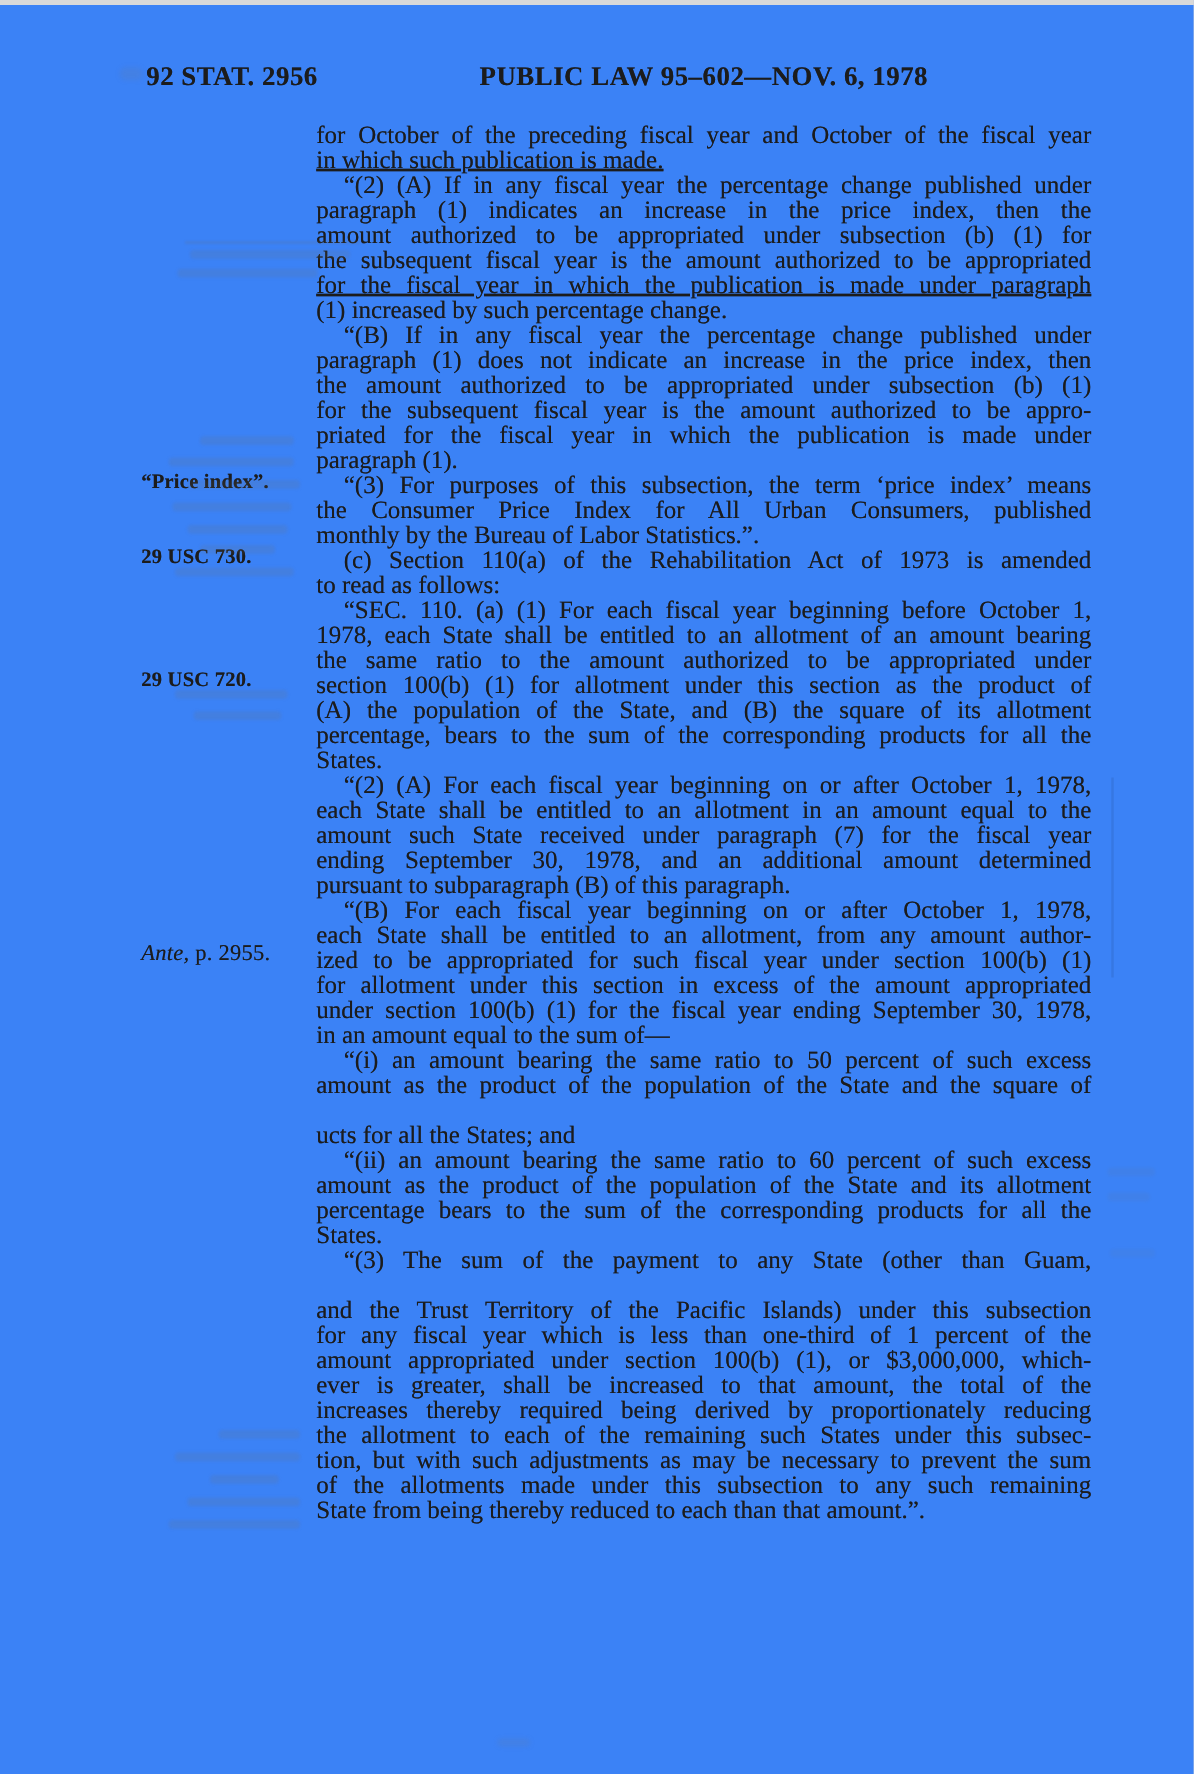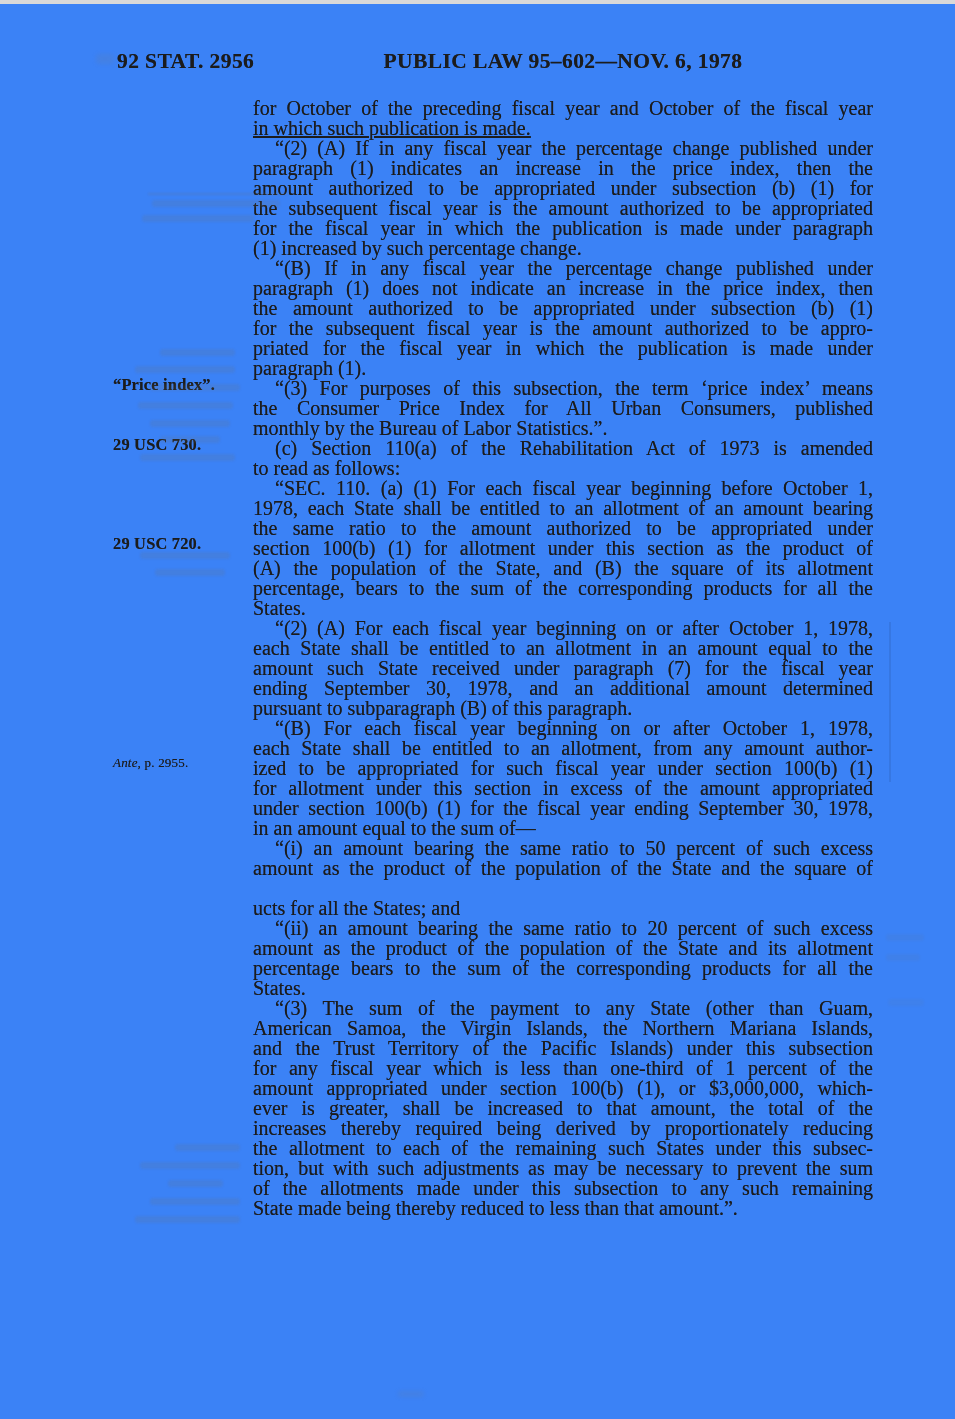--- a/index.html
+++ b/index.html
@@ -43,21 +43,21 @@
   .mnote {
     position:absolute; left:113px; width:135px;
     font-size:16.4px; font-weight:700; line-height:19px;
     letter-spacing:0.2px;
     text-shadow:0 0 0.4px rgba(25,25,25,0.6);
     white-space:nowrap;
   }
   #note-price { top:371px; }
   #note-730  { top:431px; }
   #note-720  { top:530px; }
-  #note-ante { top:749px; font-weight:400; font-size:13px; }
+  #note-ante { top:749px; font-weight:400; font-size:18px; }
   #note-ante .it { font-style:italic; }
   
   .gbar {
     position:absolute; height:7px;
     background:rgba(110,110,110,0.16);
     border-radius:3px;
     filter:blur(1.2px);
   }
   .gline {
     position:absolute; height:2px;
@@ -88,21 +88,21 @@
   <div class="mnote" id="note-720">29 USC 720.</div>
   <div class="mnote" id="note-ante"><span class="it">Ante,</span><span> p. 2955.</span></div>
 
   <div id="body-text">
       <div class="line" style="top: 0px;">for October of the preceding fiscal year and October of the fiscal year</div>
       <div class="line end" style="top: 20px; text-decoration: underline;">in which such publication is made.</div>
       <div class="line ind" style="top: 40px;">“(2) (A) If in any fiscal year the percentage change published under</div>
       <div class="line" style="top: 60px;">paragraph (1) indicates an increase in the price index, then the</div>
       <div class="line" style="top: 80px;">amount authorized to be appropriated under subsection (b) (1) for</div>
       <div class="line" style="top: 100px;">the subsequent fiscal year is the amount authorized to be appropriated</div>
-      <div class="line" style="top: 120px;">for the fiscal year in which the publication is made under paragraph</div>
+      <div class="line" style="top: 120px; text-decoration: underline;">for the fiscal year in which the publication is made under paragraph</div>
       <div class="line end" style="top: 140px;">(1) increased by such percentage change.</div>
       <div class="line ind" style="top: 160px;">“(B) If in any fiscal year the percentage change published under</div>
       <div class="line" style="top: 180px;">paragraph (1) does not indicate an increase in the price index, then</div>
       <div class="line" style="top: 200px;">the amount authorized to be appropriated under subsection (b) (1)</div>
       <div class="line" style="top: 220px;">for the subsequent fiscal year is the amount authorized to be appro-</div>
       <div class="line" style="top: 240px;">priated for the fiscal year in which the publication is made under</div>
       <div class="line end" style="top: 260px;">paragraph (1).</div>
       <div class="line ind" style="top: 280px;">“(3) For purposes of this subsection, the term ‘price index’ means</div>
       <div class="line" style="top: 300px;">the Consumer Price Index for All Urban Consumers, published</div>
       <div class="line end" style="top: 320px;">monthly by the Bureau of Labor Statistics.”.</div>
@@ -122,35 +122,34 @@
       <div class="line end" style="top: 600px;">pursuant to subparagraph (B) of this paragraph.</div>
       <div class="line ind" style="top: 620px;">“(B) For each fiscal year beginning on or after October 1, 1978,</div>
       <div class="line" style="top: 640px;">each State shall be entitled to an allotment, from any amount author-</div>
       <div class="line" style="top: 660px;">ized to be appropriated for such fiscal year under section 100(b) (1)</div>
       <div class="line" style="top: 680px;">for allotment under this section in excess of the amount appropriated</div>
       <div class="line" style="top: 700px;">under section 100(b) (1) for the fiscal year ending September 30, 1978,</div>
       <div class="line end" style="top: 720px;">in an amount equal to the sum of—</div>
       <div class="line ind" style="top: 740px;">“(i) an amount bearing the same ratio to 50 percent of such excess</div>
       <div class="line" style="top: 760px;">amount as the product of the population of the State and the square of</div>
       <div class="line end" style="top: 800px;">ucts for all the States; and</div>
-      <div class="line ind" style="top: 820px;">“(ii) an amount bearing the same ratio to 20 percent of such excess</div>
+      <div class="line ind" style="top: 820px;">“(ii) an amount bearing the same ratio to 60 percent of such excess</div>
       <div class="line" style="top: 840px;">amount as the product of the population of the State and its allotment</div>
       <div class="line" style="top: 860px;">percentage bears to the sum of the corresponding products for all the</div>
       <div class="line end" style="top: 880px;">States.</div>
       <div class="line ind" style="top: 900px;">“(3) The sum of the payment to any State (other than Guam,</div>
-      <div class="line" style="top: 920px;">American Samoa, the Virgin Islands, the Northern Mariana Islands,</div>
       <div class="line" style="top: 940px;">and the Trust Territory of the Pacific Islands) under this subsection</div>
       <div class="line" style="top: 960px;">for any fiscal year which is less than one-third of 1 percent of the</div>
       <div class="line" style="top: 980px;">amount appropriated under section 100(b) (1), or $3,000,000, which-</div>
       <div class="line" style="top: 1000px;">ever is greater, shall be increased to that amount, the total of the</div>
       <div class="line" style="top: 1020px;">increases thereby required being derived by proportionately reducing</div>
       <div class="line" style="top: 1040px;">the allotment to each of the remaining such States under this subsec-</div>
       <div class="line" style="top: 1060px;">tion, but with such adjustments as may be necessary to prevent the sum</div>
       <div class="line" style="top: 1080px;">of the allotments made under this subsection to any such remaining</div>
-      <div class="line end" style="top: 1100px;">State made being thereby reduced to less than that amount.”.</div>
+      <div class="line end" style="top: 1100px;">State from being thereby reduced to each than that amount.”.</div>
     </div>
 
   <div>
     <div class="smudge" style="left:96px; top:50px; width:18px; height:10px;"></div>
     <div class="gline" style="left:148px; top:189px; width:140px;"></div>
     <div class="gbar" style="left:152px; top:196px; width:128px;"></div>
     <div class="gbar" style="left:142px; top:211px; width:112px;"></div>
 
     <div class="gbar" style="left:160px; top:345px; width:75px;"></div>
     <div class="gbar" style="left:135px; top:362px; width:100px;"></div>

